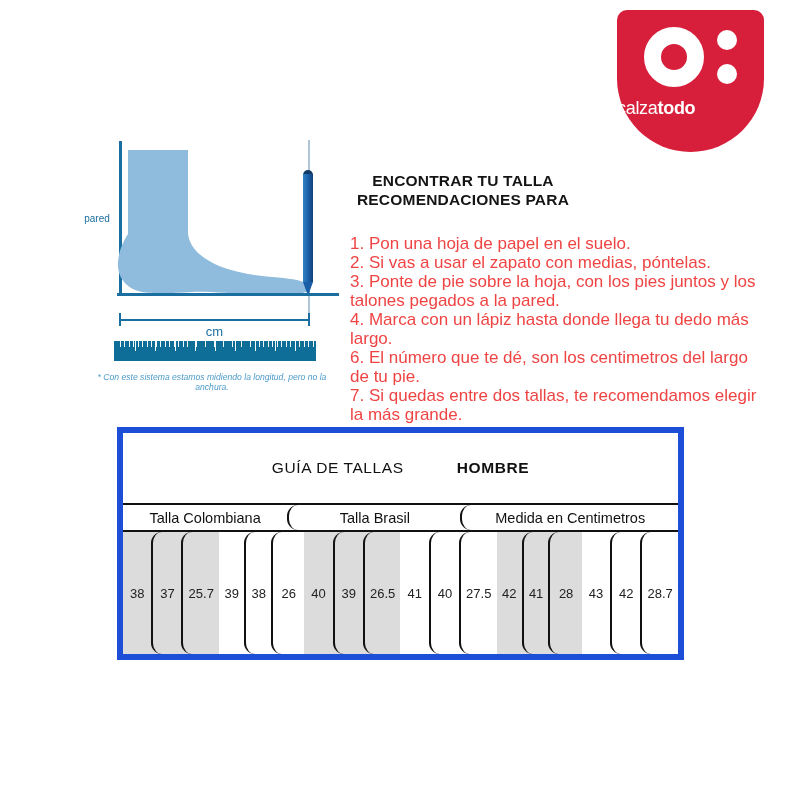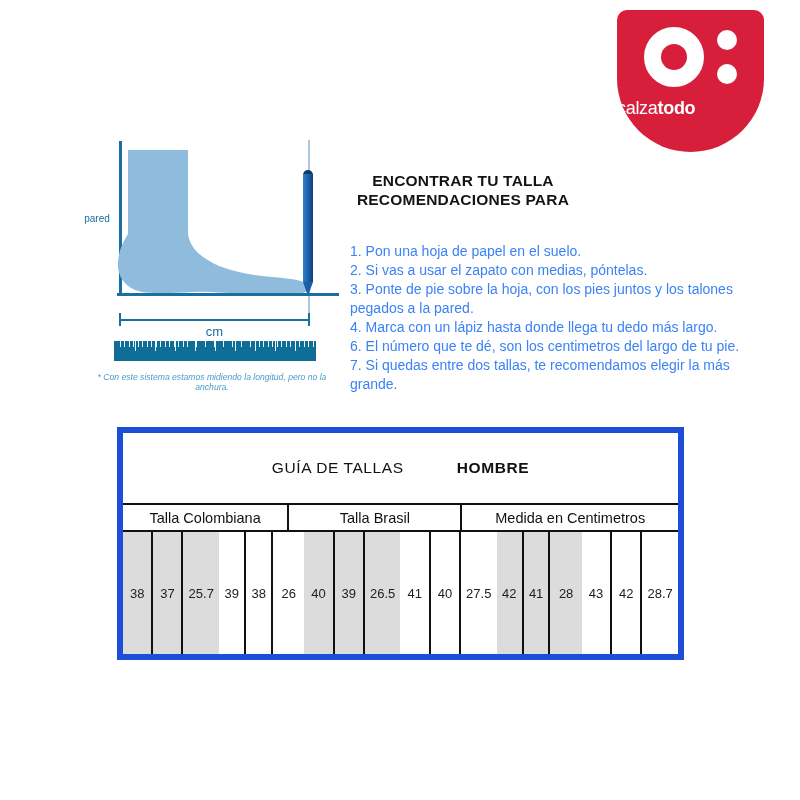--- a/index.html
+++ b/index.html
@@ -33,32 +33,32 @@
   .cm-label { left:119px; top:324px; width:191px; text-align:center; color:var(--line-blue); font-size:13px; }
   .ruler { left:114px; top:341px; width:202px; height:20px; background:var(--ruler-blue); }
   .ruler-ticks-minor { position:absolute; left:2px; top:0; right:2px; height:6px;
       background:repeating-linear-gradient(90deg, transparent 0 3.5px, rgba(255,255,255,.95) 3.5px 4.5px); }
   .ruler-ticks-major { position:absolute; left:2px; top:0; right:2px; height:10px;
       background:repeating-linear-gradient(90deg, transparent 0 19px, rgba(255,255,255,.95) 19px 20px); }
   .measure-note { left:84px; top:372px; width:256px; text-align:center; font-size:8.6px; font-style:italic; color:var(--note-blue); }
 
   
   .reco-title { left:347px; top:172px; width:232px; text-align:center; font-weight:700; font-size:15.5px; line-height:18.5px; color:#141414; letter-spacing:0.2px; }
-  .reco-steps { left:350px; top:234px; width:414px; font-size:14px; line-height:19px; color:#3b82f6;margin-top:8px; }
+  .reco-steps { left:350px; top:234px; width:414px; font-size:17px; line-height:19px; color:#ef4444; }
   .reco-steps div { margin:0; }
 
   
   .size-table { left:117px; top:427px; width:567px; height:233px; border:6px solid #1d4ed8; display:flex; flex-direction:column; background:#fff; }
   .table-title { flex:0 0 70px; display:flex; align-items:center; justify-content:center; font-size:15.5px; letter-spacing:0.6px; color:#111; }
   .table-title b { font-weight:700; margin-left:5px;padding-left:48px; }
   .table-header { flex:0 0 29px; display:flex; border-top:2.5px solid #111; border-bottom:2.5px solid #111; }
   .table-body { flex:1 1 auto; display:flex; }
   .t-row { flex:1 1 auto; display:flex; }
   .t-row.striped { background:var(--stripe-gray); }
-  .t-cell, .h-cell { display:flex; align-items:center; justify-content:center; }
+  .t-cell, .h-cell { display:flex; align-items:center; justify-content:center;border-radius:11px; }
   .h-cell { font-size:14.5px; color:#111; }
   .t-cell { font-size:13px; color:#222; }
   .col-0 { width:29.6%; }
   .col-1 { width:31.2%; border-left:2.5px solid #111; }
   .col-2 { width:39.2%; border-left:2.5px solid #111; }
 </style>
 </head>
 <body>
 
 <div class="abs badge">

